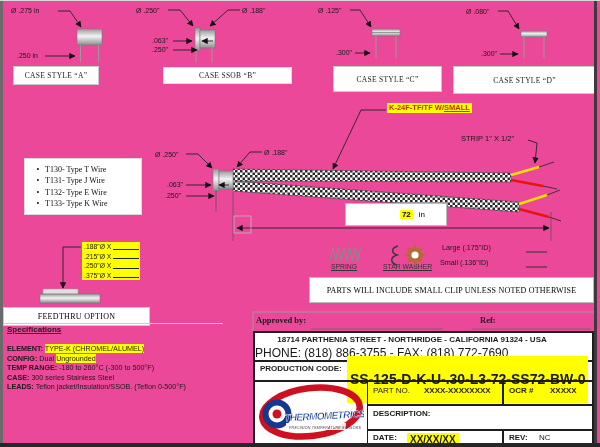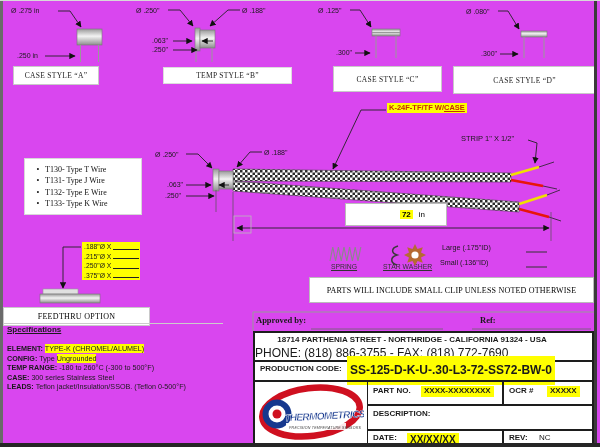--- a/index.html
+++ b/index.html
@@ -1,16 +1,16 @@
 <!DOCTYPE html>
 <html><head>
 <meta charset="utf-8">
 <style>
   html,body{margin:0;padding:0;background:#fff;}
-  #page{position:relative;width:600px;height:447px;background:#d946ef;overflow:hidden;
+  #page{position:relative;width:600px;height:447px;background:#ec4899;overflow:hidden;
         font-family:"Liberation Sans",sans-serif;}
   .t{position:absolute;white-space:nowrap;color:#1a1a1a;font-size:7px;line-height:1.1;}
   .serif{font-family:"Liberation Serif",serif;}
   .hl{background:#ffff00;}
   .box{position:absolute;border:1px solid #c9c9c9;background:#fff;display:flex;
        align-items:center;justify-content:center;}
   .ld{stroke:#222;stroke-width:0.9;fill:none;}
   .thin{stroke:#999;stroke-width:1;fill:none;}
   .thin2{stroke:#555;stroke-width:0.7;fill:none;}
   .cyl{fill:url(#cylgrad);stroke:#777;stroke-width:0.6;}
@@ -147,21 +147,21 @@
   <span class="t" style="left:17px;top:52px;">.250 in</span>
   <div class="box caselabel" style="left:13px;top:66px;width:84px;height:17px;">
     <span>CASE STYLE “A”</span>
     </div>
 
   <span class="t" style="left:136px;top:7px;">Ø .250"</span>
   <span class="t" style="left:242px;top:7px;">Ø .188"</span>
   <span class="t" style="left:152px;top:37px;">.063"</span>
   <span class="t" style="left:152px;top:46px;">.250"</span>
   <div class="box caselabel" style="left:163px;top:67px;width:127px;height:15px;border-color:#ddd;">
-    <span>TEMP STYLE “B”</span>
+    <span>CASE SSOB “B”</span>
     </div>
 
   <span class="t" style="left:318px;top:7px;">Ø .125"</span>
   <span class="t" style="left:336px;top:49px;">.300"</span>
   <div class="box caselabel" style="left:333px;top:66px;width:107px;height:24px;">
     <span>CASE STYLE “C”</span>
     </div>
 
   <span class="t" style="left:466px;top:8px;">Ø .080"</span>
   <span class="t" style="left:481px;top:50px;">.300"</span>
@@ -182,21 +182,21 @@
         <span class="bullet">•</span>
         <span>T132- Type E Wire</span>
       </div>
     <div class="wl-item">
         <span class="bullet">•</span>
         <span>T133- Type K Wire</span>
       </div>
   </div>
 
   <span class="t hl" style="left:387px;top:103px;font-size:7.5px;font-weight:bold;color:#c43000;padding:1px 2px;z-index:2;">
-    <span>K-24F-TF/TF W/</span><span class="ul">CASE</span>
+    <span>K-24F-TF/TF W/</span><span class="ul">SMALL</span>
   </span>
   <span class="t" style="left:461px;top:135px;font-size:7.5px;">STRIP 1" X 1/2"</span>
   <span class="t" style="left:155px;top:151px;">Ø .250"</span>
   <span class="t" style="left:264px;top:149px;">Ø .188"</span>
   <span class="t" style="left:167px;top:181px;">.063"</span>
   <span class="t" style="left:165px;top:192px;">.250"</span>
 
   <div class="box" style="left:345px;top:203px;width:67px;height:21px;border-color:#bbb;z-index:2;font-size:8px;padding-left:33px;">
     <span class="hl" style="padding:0 2px;font-weight:bold;">72</span>
     <span style="margin-left:6px;">in</span>
@@ -231,56 +231,56 @@
   <div class="box serif" style="left:309px;top:277px;width:283px;height:24px;border-color:#bbb;font-size:8px;letter-spacing:0.2px;">
     <span>PARTS WILL INCLUDE SMALL CLIP UNLESS NOTED OTHERWISE</span>
     </div>
 
   <span class="t ul" style="left:7px;top:326px;font-size:8px;font-weight:bold;">Specifications</span>
   <span class="t" style="left:7px;top:345px;font-size:7.2px;">
     <span class="speclabel">ELEMENT:</span>
     <span class="hl">TYPE-K (CHROMEL/ALUMEL)</span></span>
   <span class="t" style="left:7px;top:354.5px;font-size:7.2px;">
     <span class="speclabel">CONFIG:</span>
-    <span>Type</span>
+    <span>Dual</span>
     <span class="hl">Ungrounded</span></span>
   <span class="t" style="left:7px;top:364px;font-size:7.2px;">
     <span class="speclabel">TEMP RANGE:</span>
     <span>-180 to 260°C (-300 to 500°F)</span></span>
   <span class="t" style="left:7px;top:373.5px;font-size:7.2px;">
     <span class="speclabel">CASE:</span>
     <span>300 series Stainless Steel</span></span>
   <span class="t" style="left:7px;top:383px;font-size:7.2px;">
     <span class="speclabel">LEADS:</span>
     <span>Teflon jacket/Insulation/SSOB. (Teflon 0-500°F)</span></span>
 
   <span class="t serif" style="left:256px;top:316px;font-size:8.5px;font-weight:bold;">Approved by:</span>
   <span class="t serif" style="left:449px;top:316px;font-size:8.5px;font-weight:bold;padding-left:31px;">Ref:</span>
 
   <div id="titleblock">
     <div class="t" style="left:0;top:3px;width:314px;text-align:center;font-size:8px;font-weight:bold;white-space:normal;">18714 PARTHENIA STREET  -  NORTHRIDGE  -  CALIFORNIA 91324  -  USA</div>
     <div class="t" style="left:0;top:14px;width:336px;text-align:left;font-size:12px;white-space:normal;">PHONE: (818) 886-3755   -   FAX: (818) 772-7690</div>
     <div class="tb-line" style="left:0;top:27px;width:337px;height:1.5px;"></div>
 
     <span class="t" style="left:5px;top:32px;font-size:8px;font-weight:bold;">PRODUCTION CODE:</span>
-    <span class="t hl" style="left:92px;top:23px;font-size:12px;font-weight:bold;padding:8px 3px;">SS-125-D-K-U-.30-L3-72-SS72-BW-0</span>
+    <span class="t hl" style="left:92px;top:23px;font-size:14px;font-weight:bold;padding:16px 3px;">SS-125-D-K-U-.30-L3-72-SS72-BW-0</span>
     <div class="tb-line" style="left:0;top:47px;width:337px;height:1.5px;"></div>
 
     <div style="position:absolute;left:0;top:48.5px;width:112px;height:62.5px;border-right:1.5px solid #1d1d1d;display:flex;align-items:center;justify-content:center;">
       <svg width="106" height="60" viewBox="0 0 106 60">
         <ellipse cx="53" cy="29" rx="49" ry="24" transform="rotate(-7 53 29)" fill="none" stroke="#cf1020" stroke-width="6.5"></ellipse>
         <circle cx="19" cy="31" r="11.5" fill="#fff" stroke="#16388e" stroke-width="6"></circle>
         <circle cx="19" cy="31" r="4.5" fill="#cf1020"></circle>
         <rect x="28" y="40" width="60" height="7" fill="#fff" opacity="0.9"></rect>
         <text x="26" y="37" font-family="Liberation Sans, sans-serif" font-size="10" font-weight="bold" font-style="italic" fill="#16388e" stroke="#fff" stroke-width="0.35" letter-spacing="-0.6" transform="rotate(-3 53 30)">THERMOMETRICS</text>
         <text x="31" y="45.5" font-family="Liberation Sans, sans-serif" font-size="3.6" font-style="italic" fill="#444" letter-spacing="0.2">PRECISION TEMPERATURE SENSORS</text>
       </svg>
     </div>
 
-    <span class="t" style="left:118px;top:54px;font-size:8px;font-weight:bold;">PART NO.</span>
+    <span class="t" style="left:118px;top:54px;font-size:8px;font-weight:normal;">PART NO.</span>
     <span class="t hl" style="left:166px;top:53px;font-size:8px;font-weight:bold;padding:1px 3px;">XXXX-XXXXXXXX</span>
     <div class="tb-line" style="left:247px;top:47px;width:1.5px;height:24px;"></div>
     <span class="t" style="left:254px;top:54px;font-size:8px;font-weight:bold;">OCR #</span>
     <span class="t hl" style="left:292px;top:53px;font-size:8px;font-weight:bold;padding:1px 3px;text-align:center;">XXXXX</span>
     <div class="tb-line" style="left:112px;top:71px;width:225px;height:1.5px;"></div>
 
     <span class="t" style="left:118px;top:77px;font-size:8px;font-weight:bold;">DESCRIPTION:</span>
     <div class="tb-line" style="left:112px;top:96px;width:225px;height:1.5px;"></div>
 
     <span class="t" style="left:118px;top:101px;font-size:8px;font-weight:bold;">DATE:</span>

